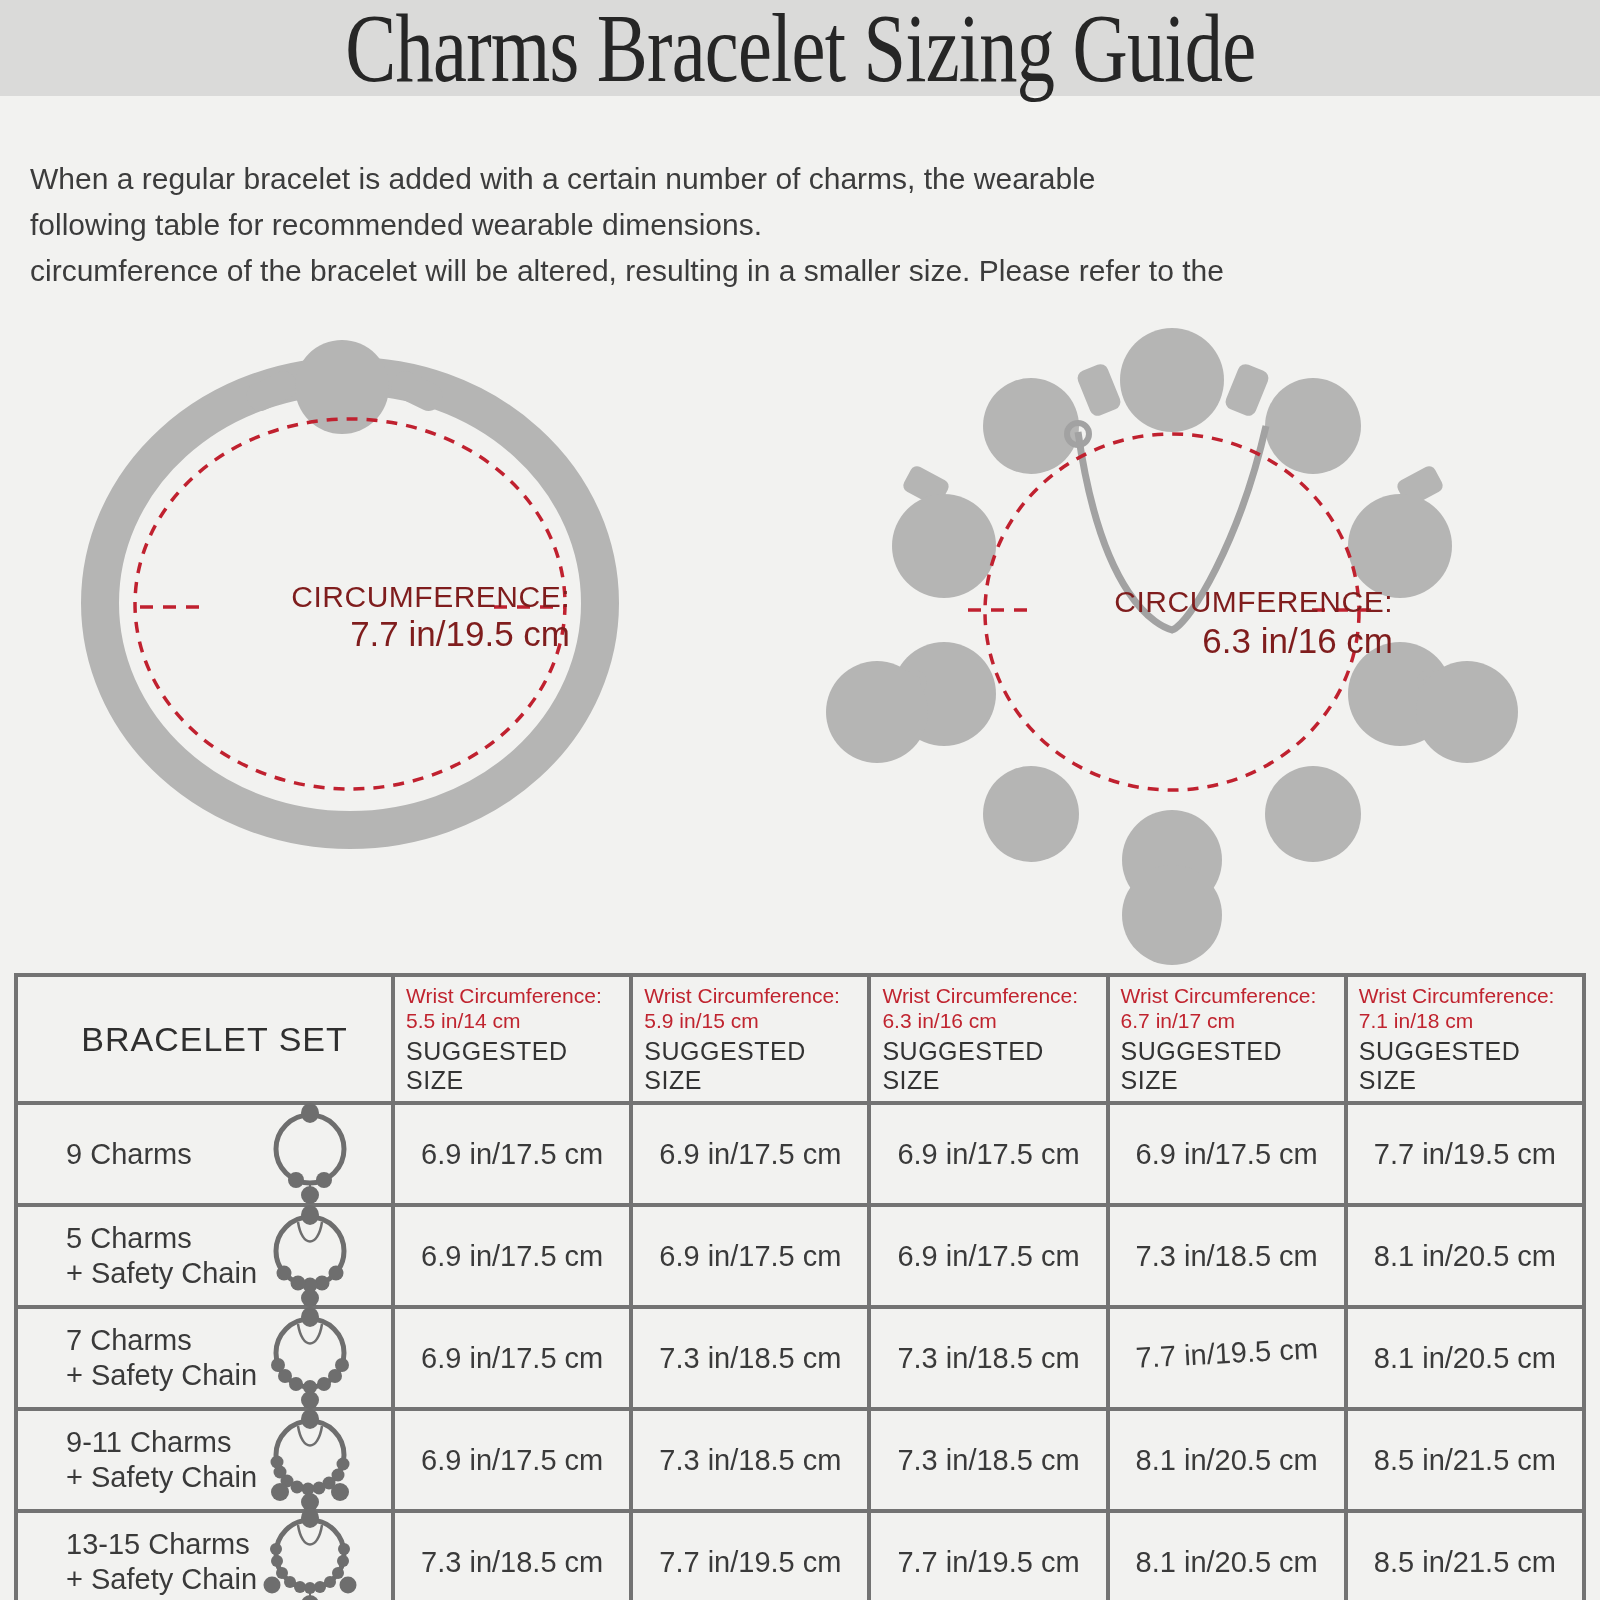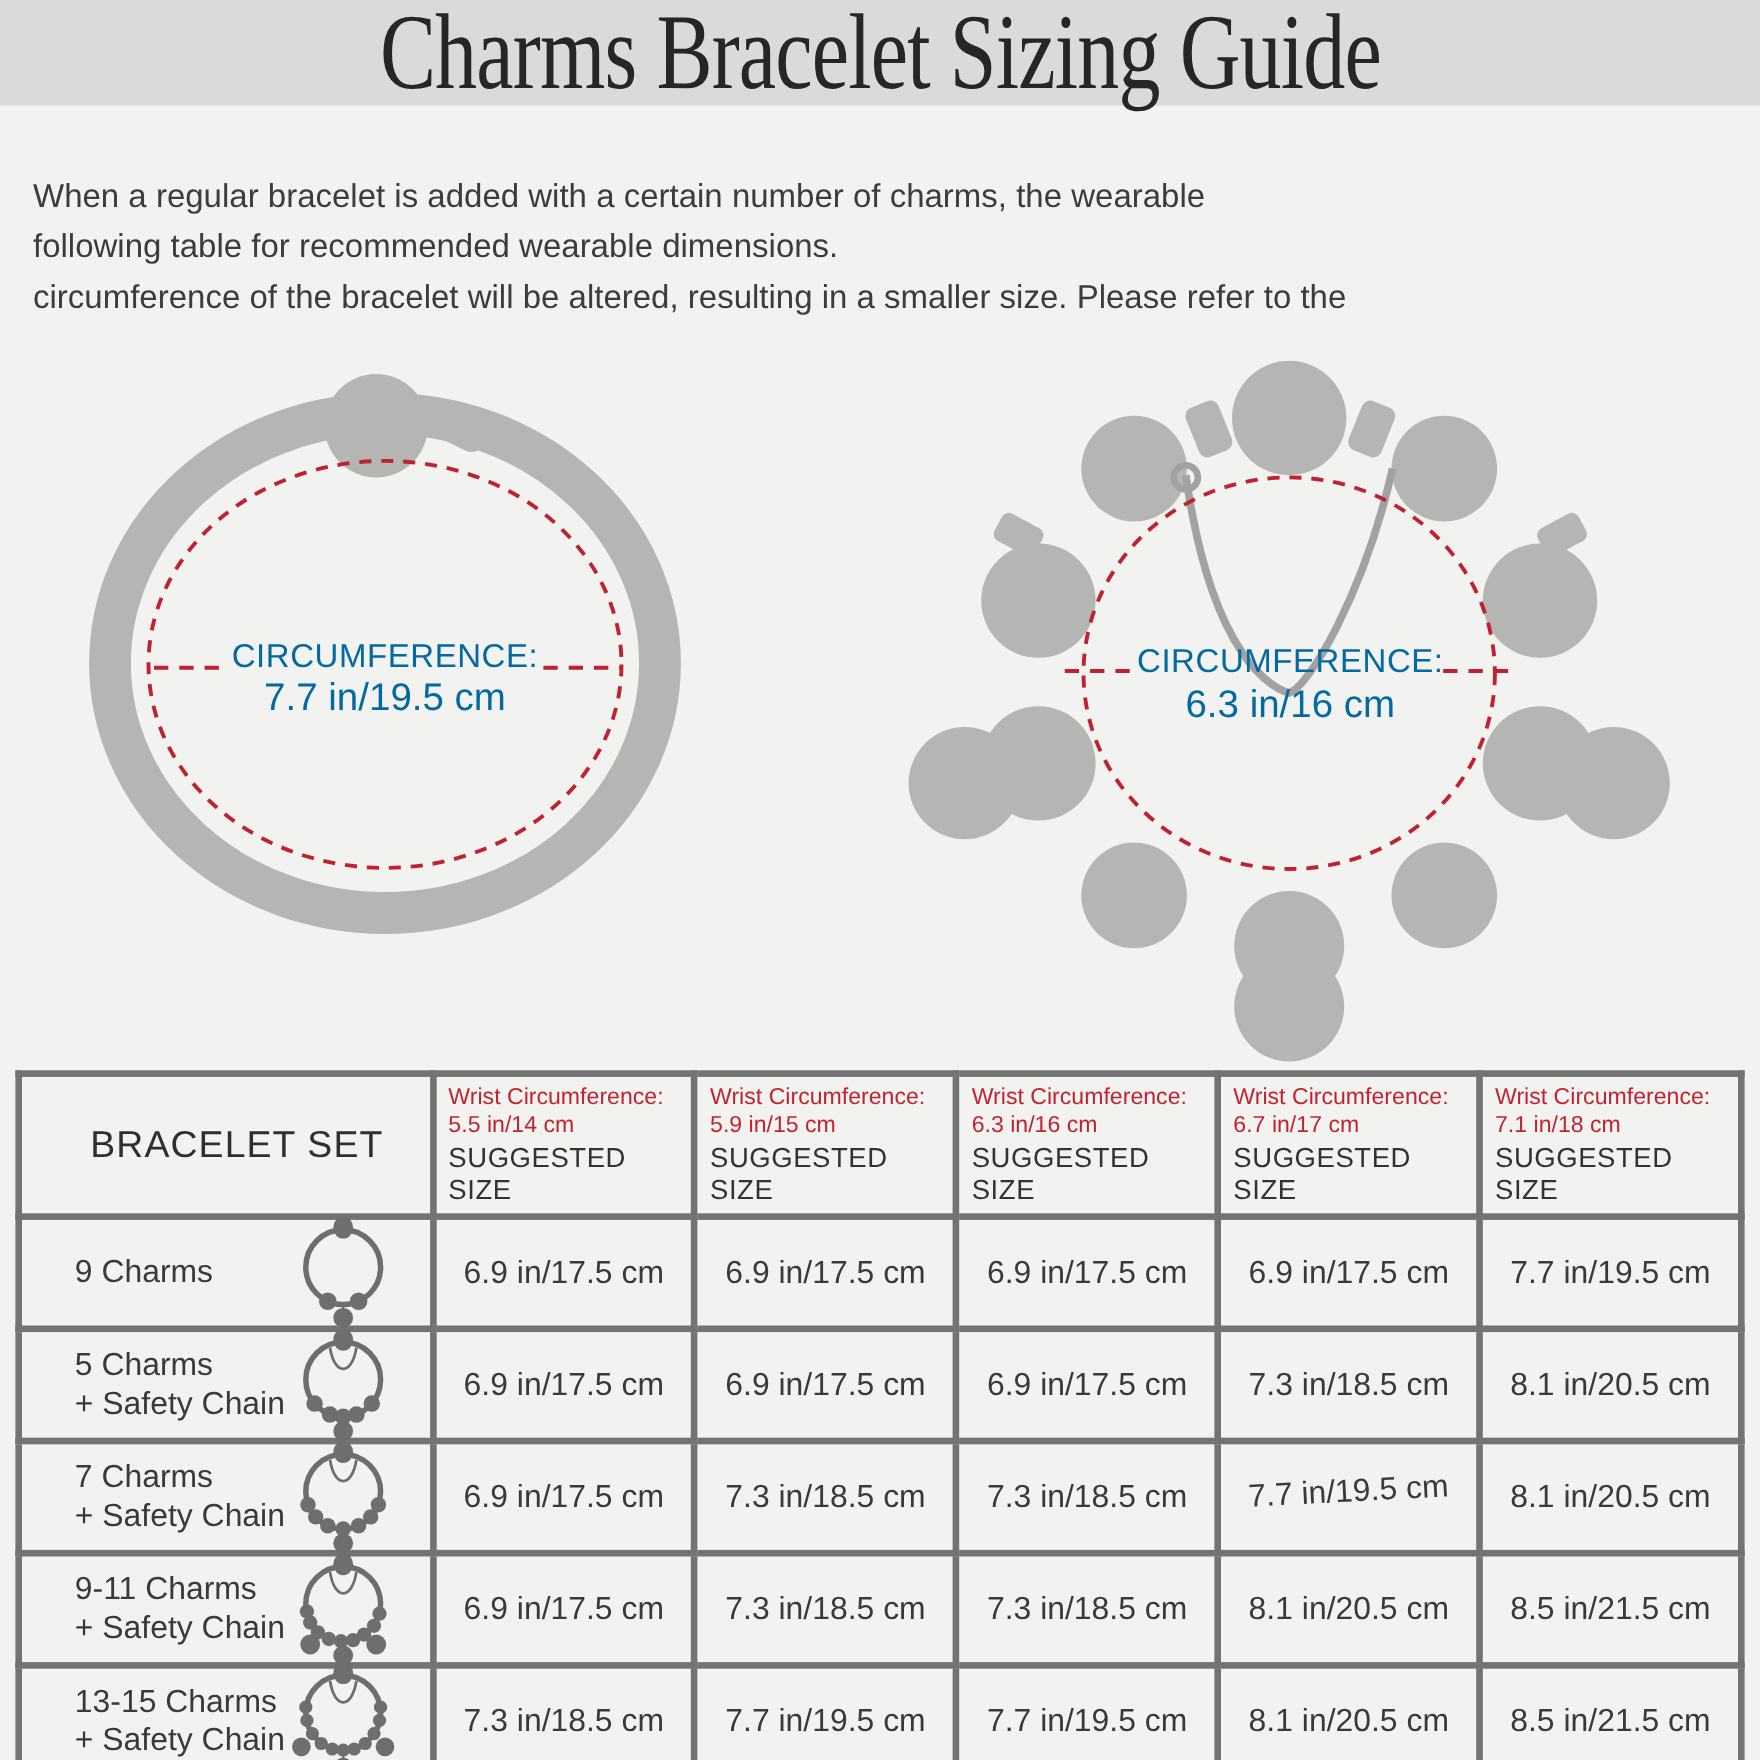--- a/index.html
+++ b/index.html
@@ -20,33 +20,33 @@
     transform:scaleX(0.78);transform-origin:center;
   }
   
   .intro{
     position:absolute;left:30px;top:156px;width:1545px;
     font-size:30px;line-height:46px;color:#3c3c3c;
   }
   
   .diagram-svg{position:absolute;}
   .circ-label,.circ-value{
-    position:absolute;width:440px;text-align:center;
-    color:#0369a1;white-space:nowrap;
+    position:absolute;width:440px;text-align:right;
+    color:#7f1d1d;white-space:nowrap;
   }
   .circ-label{font-size:30px;letter-spacing:0.5px;}
   .circ-value{font-size:35px;}
   
   table.size-table{
     position:absolute;left:14px;top:973px;width:1572px;height:610px;
     border-collapse:collapse;table-layout:fixed;
     background:transparent;
   }
   table.size-table td{
-    border:6px solid #737373;
+    border:4px solid #737373;
     padding:0;vertical-align:middle;
   }
   table.size-table{border:3px solid #4a4a4a;}
   td.c-bracelet-header{text-align:center;}
   .bracelet-set-text{font-size:34px;letter-spacing:1px;color:#2f2f2f;margin-left:20px;}
   td.c-size-header{vertical-align:middle;}
   .size-header-inner{padding:6px 6px 6px 11px;}
   .wrist-line{color:#c0242f;font-size:21px;line-height:25px;}
   .suggested{color:#333;font-size:25px;margin-top:4px;letter-spacing:0.5px;}
   td.c-set{position:relative;}

